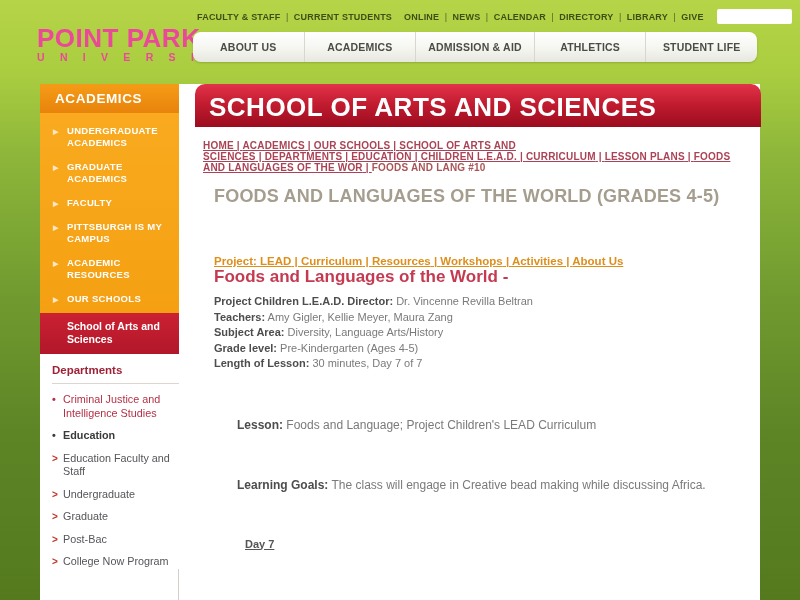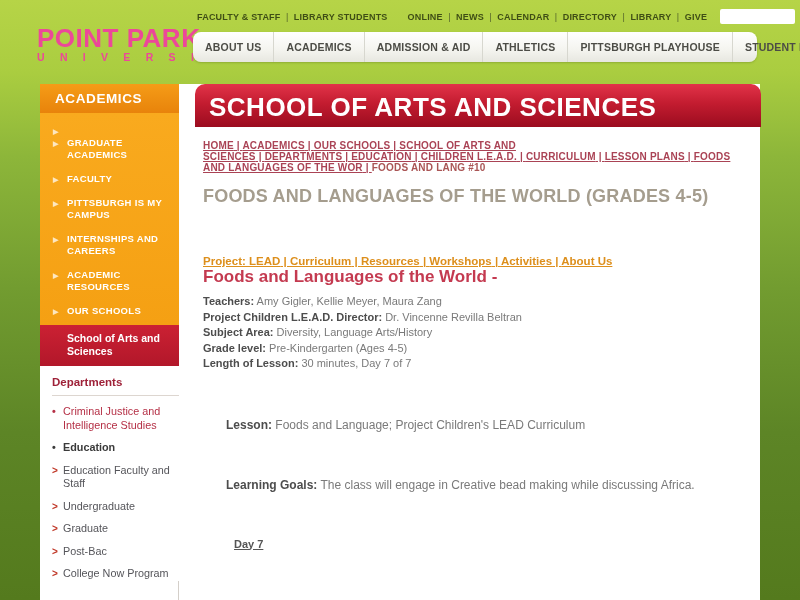--- a/index.html
+++ b/index.html
@@ -10,21 +10,21 @@
     position:relative;
   }
   
   .logo { position:absolute; left:37px; top:25px; color:#ec4899; }
   .logo-line1 { font-size:26px; font-weight:bold; letter-spacing:0.5px; line-height:26px;}
   .logo-line2 { font-size:10.5px; font-weight:bold; letter-spacing:6.2px; line-height:12px; }
   .utility { position:absolute; left:197px; top:9px; display:flex; align-items:center;
              font-size:9px; font-weight:bold; color:#3f4e15; letter-spacing:0.2px; white-space:nowrap;}
   .ugroup { display:flex; }
   .ugroup .uitem + .uitem::before { content:"  |  "; white-space:pre; color:#55662a; font-weight:normal;}
-  .ugroup2 { margin-left:20px; }
+  .ugroup2 { margin-left:12px; }
   .usearch { margin-left:13px; width:75px; height:15px; border:none; border-radius:2px; background:#fff; outline:none; padding:0 4px; font-size:9px;}
   .mainnav { position:absolute; left:193px; top:32px; width:564px; height:30px;
              background:linear-gradient(180deg,#ffffff 0%,#f4f4ef 60%,#e7e7e0 100%);
              border-radius:8px; display:flex; align-items:stretch; box-shadow:0 1px 2px rgba(60,80,10,.25);}
   .mainnav .nitem { display:flex; align-items:center; padding:0 12px; font-size:10.5px; font-weight:bold;
              color:#4c4c46; letter-spacing:0.2px; white-space:nowrap; cursor:pointer; flex:1; justify-content:center;}
   .mainnav .nitem + .nitem { border-left:1px solid #d7d7cf; }
   
   .panel { position:absolute; left:40px; top:84px; width:720px; height:516px; background:#fff; }
   .col-divider { position:absolute; left:138px; top:0; bottom:0; width:1px; background:#d4cfc9; }
@@ -56,21 +56,21 @@
   .banner { position:absolute; left:195px; top:84px; width:566px; height:43px;
             background:linear-gradient(180deg,#e23349 0%,#c31c30 45%,#9b0c1f 100%);
             border-radius:10px 10px 0 0; color:#fff; font-size:26px; font-weight:bold;
             letter-spacing:0.5px; padding:8px 0 0 14px; }
   .breadcrumb { position:absolute; left:203px; top:140px; width:552px; font-size:10px; font-weight:bold;
                 color:#aa4355; line-height:11px; letter-spacing:0.2px;}
   .crumb { color:#aa4355; text-decoration:underline; cursor:pointer; }
   .crumb-current { color:#a55; text-decoration:none; cursor:default;}
   .crumb-sep::after { content:" | "; white-space:pre; text-decoration:none; }
   
-  .main { position:absolute; left:203px; top:180px; width:552px; }
+  .main { position:absolute; left:214px; top:180px; width:552px; }
   .page-title { font-size:18px; font-weight:bold; color:#a59d8e; letter-spacing:0.2px; margin-top:6px;}
   .section-links { margin-top:48px; font-size:11.5px; font-weight:bold; color:#dd8f1c; }
   .slink { color:#dd8f1c; text-decoration:underline; cursor:pointer; }
   .slink-sep::after { content:" | "; white-space:pre; text-decoration:none;}
   .red-heading { margin-top:0; font-size:17px; font-weight:bold; color:#c43a50; }
   .details { margin-top:7px; }
   .detail-row { font-size:11px; line-height:15.5px; color:#7a7a7a; }
   .dlabel { font-weight:bold; color:#4d4d4d; }
   .spaced { margin-top:46px; font-size:12px; color:#7a7a7a;margin-left:23px;}
   .day-heading { margin-top:46px; font-size:11px; font-weight:bold; color:#555;
@@ -80,68 +80,64 @@
 <body>
 
 <div class="logo">
   <div class="logo-line1">POINT PARK</div>
   <div class="logo-line2">U N I V E R S I T Y</div>
 </div>
 
 <div class="utility">
   <div class="ugroup">
     <span class="uitem">FACULTY &amp; STAFF</span>
-    <span class="uitem">LIBRARY STUDENTS</span>
+    <span class="uitem">CURRENT STUDENTS</span>
   </div>
   <div class="ugroup ugroup2">
     <span class="uitem">ONLINE</span>
     <span class="uitem">NEWS</span>
     <span class="uitem">CALENDAR</span>
     <span class="uitem">DIRECTORY</span>
     <span class="uitem">LIBRARY</span>
     <span class="uitem">GIVE</span>
   </div>
   <input class="usearch" type="text" placeholder="" style="">
 
 </div>
 
 <div class="mainnav">
   <div class="nitem">ABOUT US</div>
   <div class="nitem">ACADEMICS</div>
   <div class="nitem">ADMISSION &amp; AID</div>
   <div class="nitem">ATHLETICS</div>
-  <div class="nitem">PITTSBURGH PLAYHOUSE</div>
   <div class="nitem">STUDENT LIFE</div>
 </div>
 
 <div class="panel">
   <div class="col-divider"></div>
 </div>
 
 <div class="sidebar">
   <div class="omenu-header">ACADEMICS</div>
   <div class="omenu-body">
     <div class="omenu-item">
       <span class="tri">▶</span>
+      <span>UNDERGRADUATE ACADEMICS</span>
     </div>
     <div class="omenu-item">
       <span class="tri">▶</span>
       <span>GRADUATE ACADEMICS</span>
     </div>
     <div class="omenu-item">
       <span class="tri">▶</span>
       <span>FACULTY</span>
     </div>
     <div class="omenu-item">
       <span class="tri">▶</span>
       <span>PITTSBURGH IS MY CAMPUS</span>
-    </div>
-    <div class="omenu-item">
-      <span class="tri">▶</span>
-      <span>INTERNSHIPS AND CAREERS</span>
     </div>
     <div class="omenu-item">
       <span class="tri">▶</span>
       <span>ACADEMIC RESOURCES</span>
     </div>
     <div class="omenu-item">
       <span class="tri">▶</span>
       <span>OUR SCHOOLS</span>
     </div>
   </div>
@@ -193,24 +189,24 @@
   <div class="page-title">FOODS AND LANGUAGES OF THE WORLD (GRADES 4-5)</div>
 
   <div class="section-links">
     <span class="slink slink-sep">Project: LEAD</span><span class="slink slink-sep">Curriculum</span><span class="slink slink-sep">Resources</span><span class="slink slink-sep">Workshops</span><span class="slink slink-sep">Activities</span><span class="slink">About Us</span>
   </div>
 
   <div class="red-heading">Foods and Languages of the World -</div>
 
   <div class="details">
     <div class="detail-row">
+      <span class="dlabel">Project Children L.E.A.D. Director:</span><span> Dr. Vincenne Revilla Beltran</span>
+    </div>
+    <div class="detail-row">
       <span class="dlabel">Teachers:</span><span> Amy Gigler, Kellie Meyer, Maura Zang</span>
-    </div>
-    <div class="detail-row">
-      <span class="dlabel">Project Children L.E.A.D. Director:</span><span> Dr. Vincenne Revilla Beltran</span>
     </div>
     <div class="detail-row">
       <span class="dlabel">Subject Area:</span><span> Diversity, Language Arts/History</span>
     </div>
     <div class="detail-row">
       <span class="dlabel">Grade level:</span><span> Pre-Kindergarten (Ages 4-5)</span>
     </div>
     <div class="detail-row">
       <span class="dlabel">Length of Lesson:</span><span> 30 minutes, Day 7 of 7</span>
     </div>

